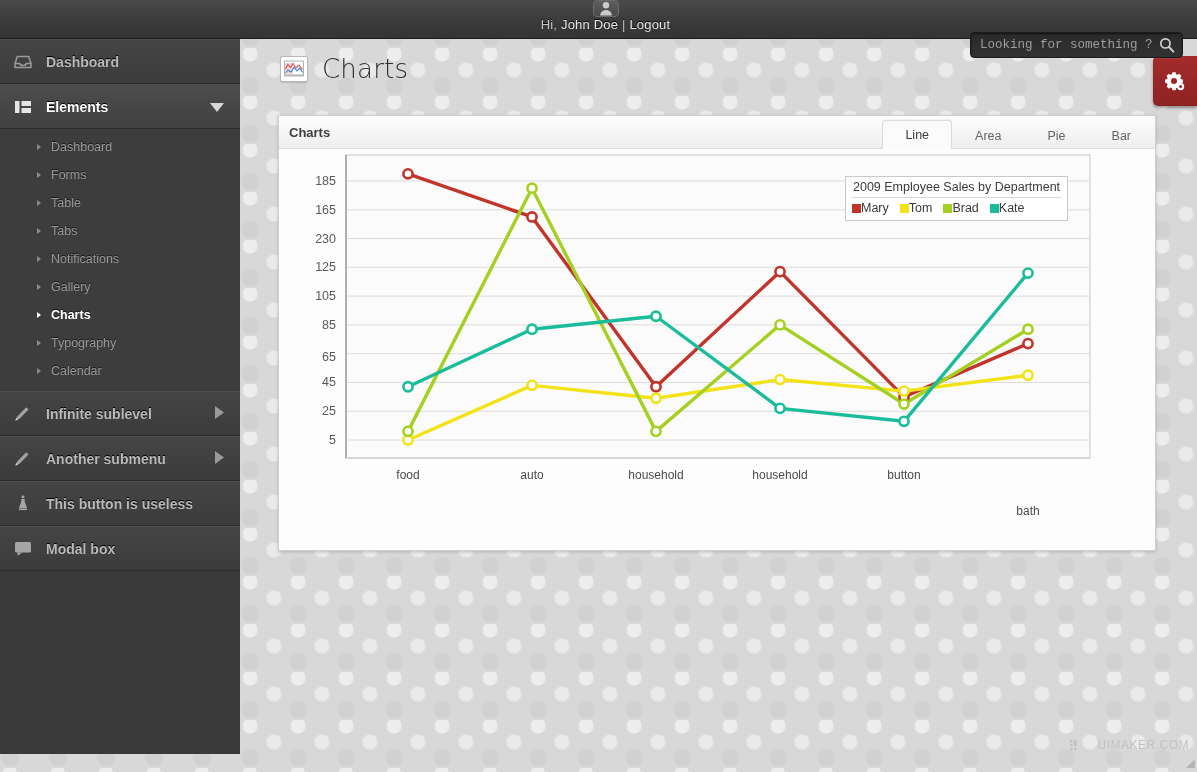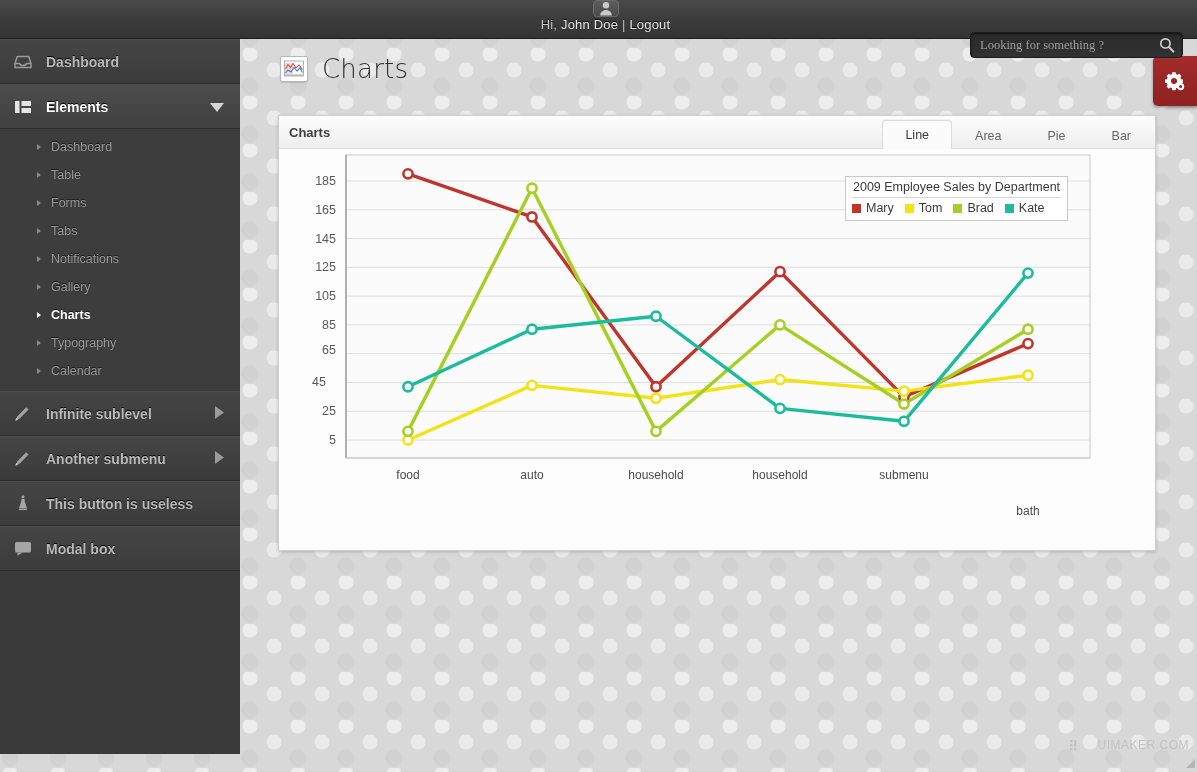--- a/index.html
+++ b/index.html
@@ -44,21 +44,21 @@
     margin-left: auto; margin-right: 14px; position: relative;
   }
   #searchbox {
     width: 213px; height: 26px;
     background: linear-gradient(to bottom,#2a2a2a,#323232);
     border: 1px solid #1b1b1b; border-radius: 4px;
     box-shadow: inset 0 1px 2px rgba(0,0,0,.6), 0 1px 0 rgba(255,255,255,.07);
     color: #9e9e9e; font-size: 12.5px;
     padding: 0 28px 0 9px;
     outline: none;
-    font-family: Liberation Serif, serif;
+    font-family: Liberation Mono, monospace;
   }
   #searchbox::placeholder { color: #9e9e9e; }
   #search-icon {
     position: absolute; right: 8px; top: 5px; pointer-events: none;
   }
 
   
   #sidebar {
     position: absolute; left: 0; top: 39px; width: 240px; height: 715px;
     background: #3a3a3a;
@@ -158,21 +158,21 @@
   #chart-svg { position:absolute; left: 0; top: 0; }
   #legend {
     position: absolute; left: 566px; top: 26px;
     background: #ffffff; border: 1px solid #c9c9c9;
     font-size: 12.5px; color: #3a3a3a;
     padding: 2px 6px 3px 6px;
     line-height: 1.35;
   }
   #legend-title { white-space: nowrap; padding: 0 1px 1px 1px; }
   #legend-items { display: flex; gap: 11px; border-top: 1px solid #d7d7d7; padding-top: 2px; }
-  .lg { display: flex; align-items: center; gap: 5px; white-space: nowrap; }
+  .lg { display: flex; align-items: center; white-space: nowrap; }
   .lg .sw { width: 9px; height: 9px; display: inline-block; }
   .xlabel {
     position: absolute; font-size: 12px; color: #4b4b4b;
     transform: translateX(-50%); white-space: nowrap;
   }
   .ylabel {
     position: absolute; font-size: 12.5px; color: #5a5a5a;
     transform: translateY(-50%); text-align: right; width: 34px;
   }
 
@@ -241,25 +241,25 @@
     </span>
   </div>
 
   <div class="submenu">
     <div class="subitem">
       <i class="arrow"></i>
       <span>Dashboard</span>
     </div>
     <div class="subitem">
       <i class="arrow"></i>
+      <span>Forms</span>
+    </div>
+    <div class="subitem">
+      <i class="arrow"></i>
       <span>Table</span>
-    </div>
-    <div class="subitem">
-      <i class="arrow"></i>
-      <span>Forms</span>
     </div>
     <div class="subitem">
       <i class="arrow"></i>
       <span>Tabs</span>
     </div>
     <div class="subitem">
       <i class="arrow"></i>
       <span>Notifications</span>
     </div>
     <div class="subitem">
@@ -439,32 +439,32 @@
             <span>Kate</span>
           </span>
         </div>
       </div>
 
       <div id="xlabels">
           <div class="xlabel" style="left: 129px; top: 318px;">food</div>
           <div class="xlabel" style="left: 253px; top: 318px;">auto</div>
           <div class="xlabel" style="left: 377px; top: 318px;">household</div>
           <div class="xlabel" style="left: 501px; top: 318px;">household</div>
-          <div class="xlabel" style="left: 625px; top: 318px;">submenu</div>
+          <div class="xlabel" style="left: 625px; top: 318px;">button</div>
           <div class="xlabel" style="left: 749px; top: 318px; margin-top: 36px;">bath</div>
         </div>
       <div id="ylabels">
           <div class="ylabel" style="left: 23px; top: 290px;">5</div>
           <div class="ylabel" style="left: 23px; top: 261.222px;">25</div>
-          <div class="ylabel" style="left: 23px; top: 232.444px; text-align: center;">45</div>
-          <div class="ylabel" style="left: 23px; top: 200px;">65</div>
+          <div class="ylabel" style="left: 23px; top: 232.444px;">45</div>
+          <div class="ylabel" style="left: 23px; top: 207px;">65</div>
           <div class="ylabel" style="left: 23px; top: 174.889px;">85</div>
           <div class="ylabel" style="left: 23px; top: 146.111px;">105</div>
           <div class="ylabel" style="left: 23px; top: 117.333px;">125</div>
-          <div class="ylabel" style="left: 23px; top: 88.5556px;">145</div>
+          <div class="ylabel" style="left: 23px; top: 88.5556px;">230</div>
           <div class="ylabel" style="left: 23px; top: 59.7778px;">165</div>
           <div class="ylabel" style="left: 23px; top: 31px;">185</div>
         </div>
     </div>
   </div>
 
   <div id="watermark">
     <svg id="wm-logo" width="13" height="13" viewBox="0 0 13 13">
       <rect x="0" y="1" width="2.4" height="2.4" fill="#c2c2c2"></rect>
       <rect x="0" y="5" width="2.4" height="2.4" fill="#c2c2c2"></rect>

